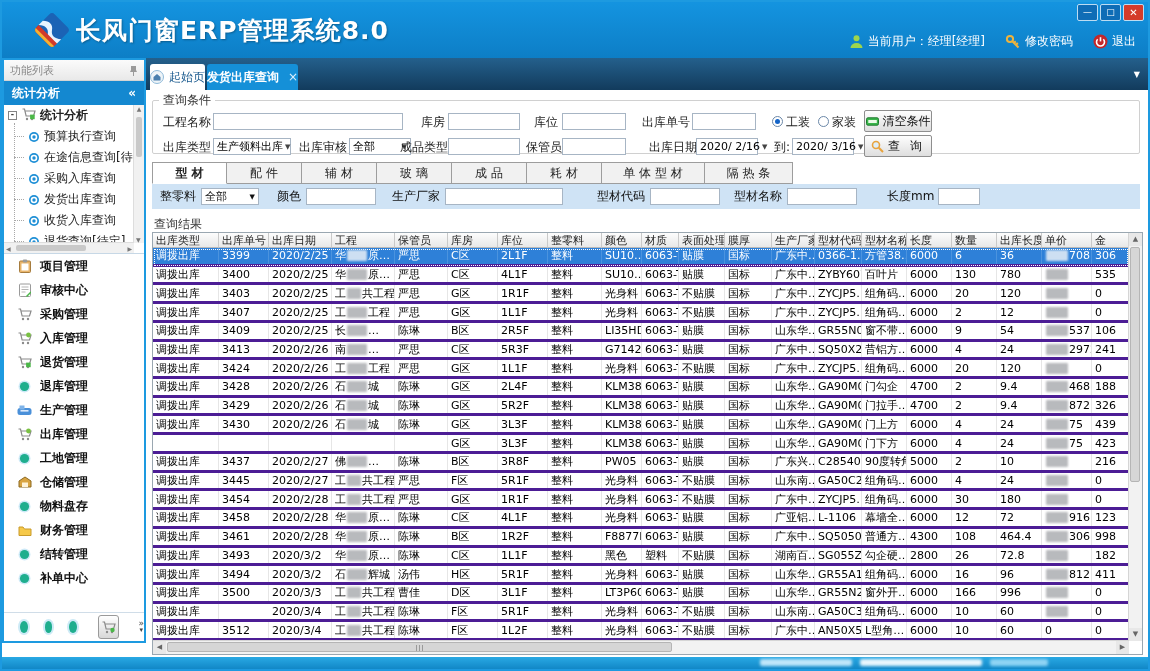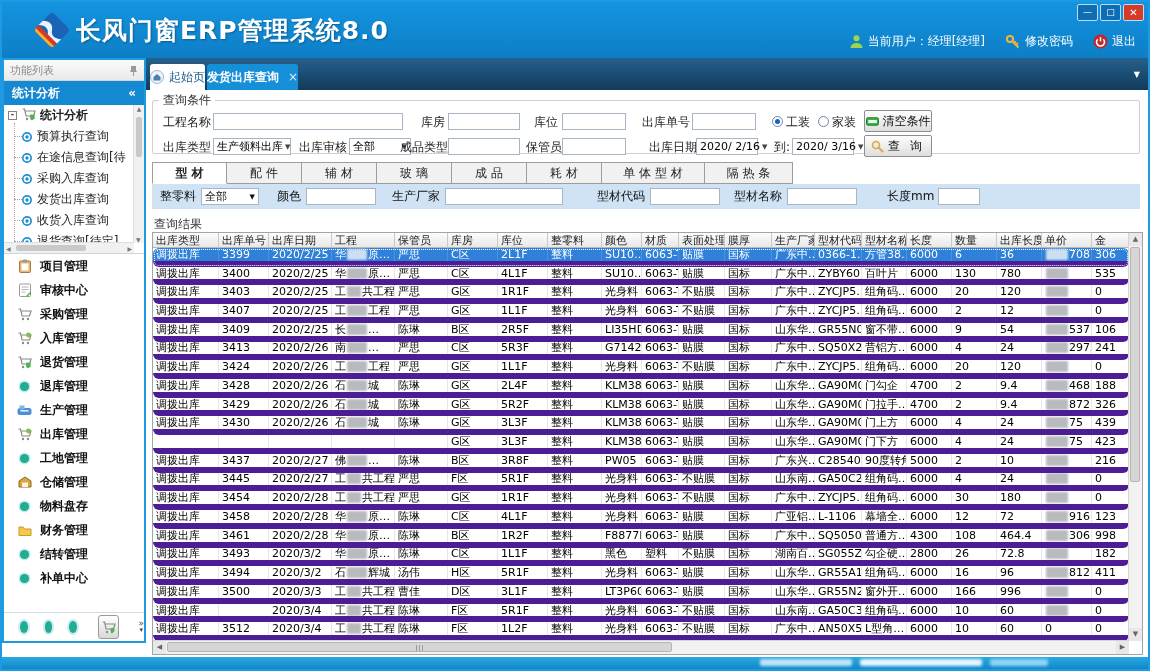--- a/index.html
+++ b/index.html
@@ -15,21 +15,21 @@
 .userbar{position:absolute;right:12px;top:31px;display:flex;align-items:center;gap:6px;color:#fff;font-size:12px;white-space:nowrap;}
 .userbar .grp{display:flex;align-items:center;gap:4px;margin-left:14px;}
 
 .sidebar{position:absolute;left:0;top:56px;width:144px;height:585px;box-sizing:border-box;border:2px solid #1d9ae0;background:#fff;display:flex;flex-direction:column;}
 .func-header{height:20px;background:linear-gradient(#fbfbfb,#e9e9e9);border-bottom:1px solid #d4d4d4;display:flex;align-items:center;justify-content:space-between;padding:0 6px;font-size:11px;color:#8a8a8a;}
 .section-header{height:24px;background:#1488d0;color:#fff;display:flex;align-items:center;justify-content:space-between;padding:0 8px;font-size:12px;font-weight:bold;}
 .tree{position:relative;height:148px;border-bottom:1px solid #c7d8e6;overflow:hidden;background:#fff;}
 .tree-inner{position:absolute;left:0;top:0;right:10px;bottom:10px;overflow:hidden;}
 .tree-row{height:21px;display:flex;align-items:center;gap:4px;font-size:12px;color:#222;white-space:nowrap;}
 .tree-row.root{padding-left:4px;font-weight:bold;}
-.tree-row.child{padding-left:17px;position:relative;}
+.tree-row.child{padding-left:24px;position:relative;}
 .tree-row.child::before{content:"";position:absolute;left:10px;top:10px;width:10px;border-top:1px dotted #a8a8a8;}
 .tree-guide{position:absolute;left:10px;top:18px;bottom:12px;border-left:1px dotted #a8a8a8;}
 .expander{width:9px;height:9px;box-sizing:border-box;border:1px solid #848484;background:#fff;font-size:8px;line-height:6px;text-align:center;color:#444;flex:none;}
 .vscroll{position:absolute;right:0;top:0;bottom:10px;width:10px;background:#f1f1f1;border-left:1px solid #ddd;font-size:6px;color:#777;text-align:center;}
 .hscroll{position:absolute;left:0;right:10px;bottom:0;height:10px;background:#f1f1f1;border-top:1px solid #ddd;font-size:6px;color:#777;}
 .sthumb{position:absolute;background:#c9c9c9;border-radius:2px;}
 .modules{flex:1;overflow:hidden;}
 .module{height:24px;display:flex;align-items:center;gap:8px;padding-left:13px;font-size:12px;font-weight:bold;color:#111;cursor:default;}
 .module .mi{width:15px;display:flex;justify-content:center;flex:none;}
 .side-bottom{height:28px;border-top:1px solid #d0dde8;display:flex;align-items:center;gap:17px;padding-left:16px;}
@@ -62,21 +62,21 @@
 .subfilter{position:absolute;left:6px;top:94px;right:8px;height:25px;background:#cfe3f5;display:flex;align-items:center;font-size:12px;color:#111;}
 .subfilter .sl{white-space:nowrap;}
 .sfi{height:17px;box-sizing:border-box;background:#fff;border:1px solid #a7b5c4;flex:none;}
 .sfdd{height:17px;box-sizing:border-box;background:#fff;border:1px solid #a7b5c4;display:flex;align-items:center;justify-content:space-between;padding:0 3px;font-size:11px;flex:none;}
 .results-title{position:absolute;left:8px;top:126px;font-size:12px;color:#333;}
 
 .grid{position:absolute;left:6px;top:142px;width:989px;height:421px;border:1px solid #9aa7b1;box-sizing:content-box;}
 .ghead{display:flex;width:976px;height:15px;}
 .hc{box-sizing:border-box;padding:0 3px;font-size:11px;line-height:15px;color:#222;border-right:1px solid #c9c9c9;border-bottom:1px solid #b9b9b9;background:linear-gradient(#fdfdfd,#e8e8e8);white-space:nowrap;overflow:hidden;flex:none;}
 .gbody{display:flex;flex-direction:column;width:976px;height:393px;}
-.br{display:flex;flex:1;min-height:0;border-bottom:6px solid #4c1d95;background:#fff;border-radius:6px;}
+.br{display:flex;flex:1;min-height:0;border-bottom:3px solid #4c1d95;background:#fff;}
 .br.sel{background:#2e80d8;color:#fff;outline:1px dotted #fff;outline-offset:-2px;}
 .bc{box-sizing:border-box;padding:0 3px;font-size:11px;border-right:1px solid #e6e6e6;white-space:nowrap;overflow:hidden;display:flex;align-items:center;flex:none;}
 .br.sel .bc{border-right-color:#4b93de;}
 .px{display:inline-block;height:11px;background:#b8babd;filter:blur(1.3px);border-radius:1px;margin:0 1px;flex:none;}
 .br.sel .px{background:#cddff2;}
 .gvs{position:absolute;right:0;top:0;width:13px;height:408px;background:#f2f2f2;border-left:1px solid #d5d5d5;}
 .gvs .sarr{position:absolute;left:0;width:13px;height:13px;font-size:7px;color:#666;text-align:center;line-height:13px;background:#e8e8e8;}
 .gvs .sthumb{left:1px;width:10px;}
 .ghs{position:absolute;left:0;bottom:0;width:976px;height:13px;background:#f2f2f2;border-top:1px solid #d5d5d5;}
 .ghs .sarr{position:absolute;top:0;width:13px;height:13px;font-size:7px;color:#666;text-align:center;line-height:13px;background:#e8e8e8;}

